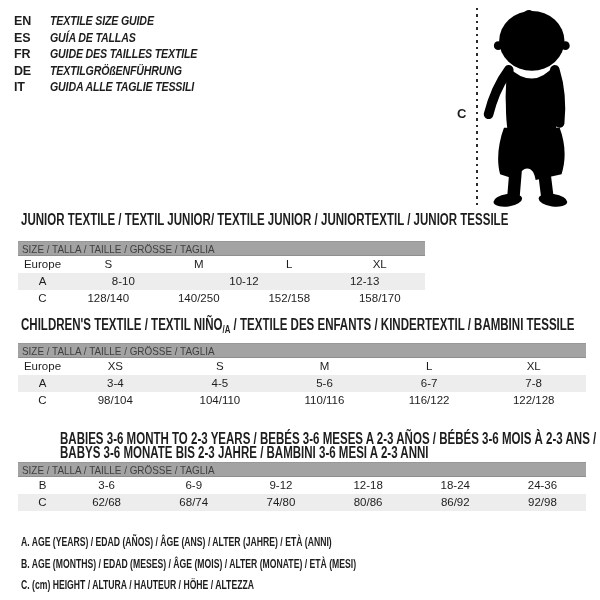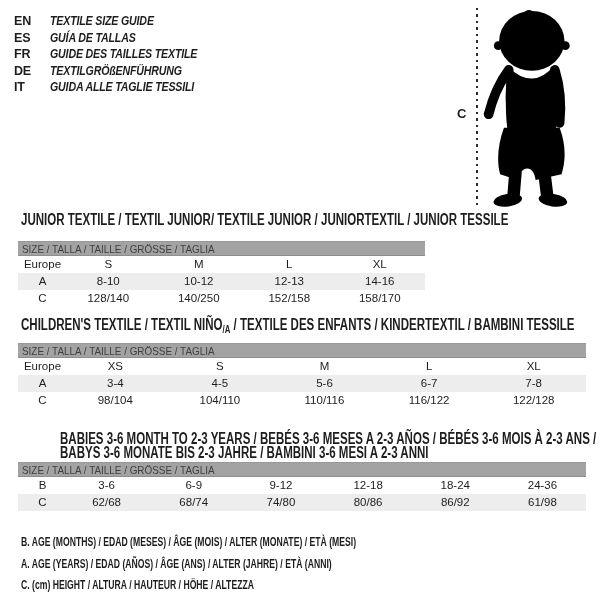--- a/index.html
+++ b/index.html
@@ -106,21 +106,20 @@
       <span class="tcell">S</span>
       <span class="tcell">M</span>
       <span class="tcell">L</span>
       <span class="tcell">XL</span>
     </div>
     <div class="trow alt">
       <span class="tlabel">A</span>
       <span class="tcell">8-10</span>
       <span class="tcell">10-12</span>
       <span class="tcell">12-13</span>
-      <span class="tcell">14-16</span>
     </div>
     <div class="trow">
       <span class="tlabel">C</span>
       <span class="tcell">128/140</span>
       <span class="tcell">140/250</span>
       <span class="tcell">152/158</span>
       <span class="tcell">158/170</span>
     </div>
   </div>
 
@@ -170,23 +169,23 @@
       <span class="tcell">18-24</span>
       <span class="tcell">24-36</span>
     </div>
     <div class="trow alt">
       <span class="tlabel">C</span>
       <span class="tcell">62/68</span>
       <span class="tcell">68/74</span>
       <span class="tcell">74/80</span>
       <span class="tcell">80/86</span>
       <span class="tcell">86/92</span>
-      <span class="tcell">61/98</span>
+      <span class="tcell">92/98</span>
     </div>
   </div>
 
   <div class="notes">
+    <div class="note-line"><span class="sx72">A. AGE (YEARS) / EDAD (AÑOS) / ÂGE (ANS) / ALTER (JAHRE) / ETÀ (ANNI)</span></div>
     <div class="note-line"><span class="sx72">B. AGE (MONTHS) / EDAD (MESES) / ÂGE (MOIS) / ALTER (MONATE) / ETÀ (MESI)</span></div>
-    <div class="note-line"><span class="sx72">A. AGE (YEARS) / EDAD (AÑOS) / ÂGE (ANS) / ALTER (JAHRE) / ETÀ (ANNI)</span></div>
     <div class="note-line"><span class="sx72">C. (cm) HEIGHT / ALTURA / HAUTEUR / HÖHE / ALTEZZA</span></div>
   </div>
 
 </div>
 
 </body></html>

